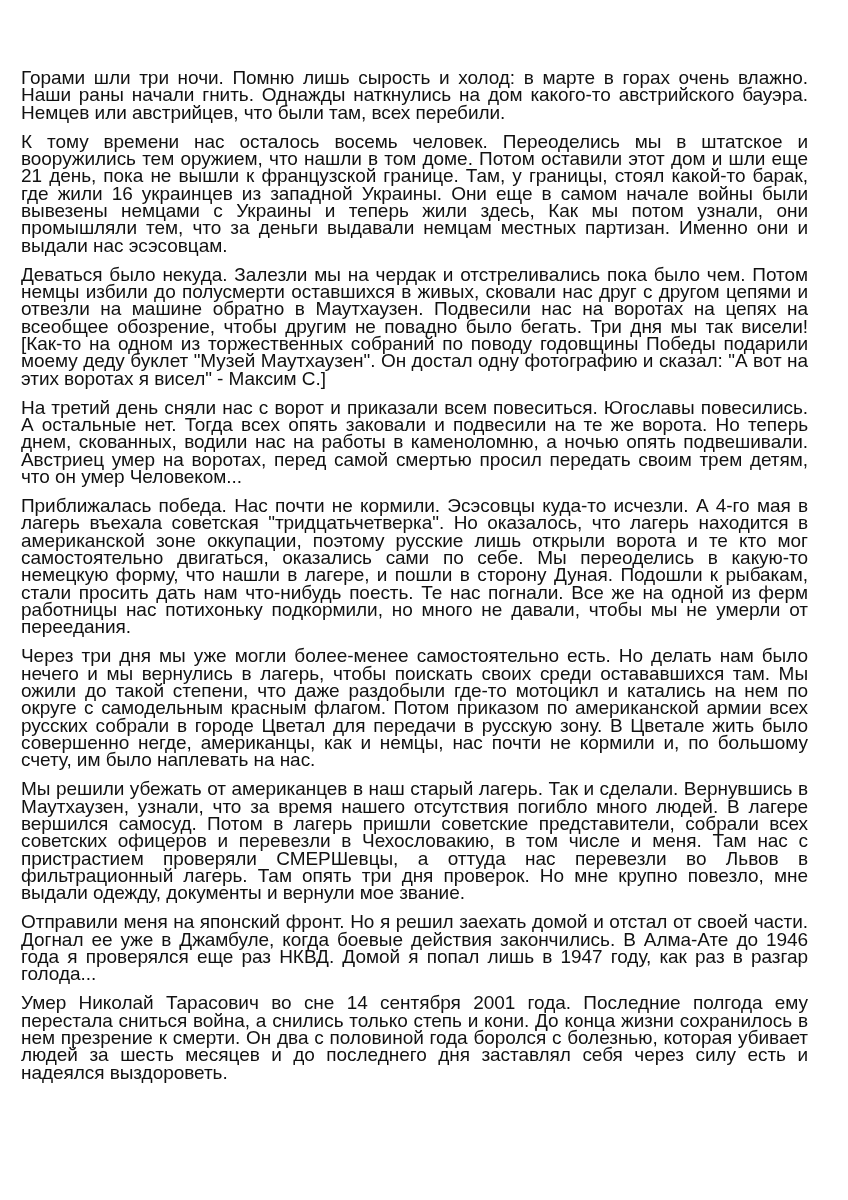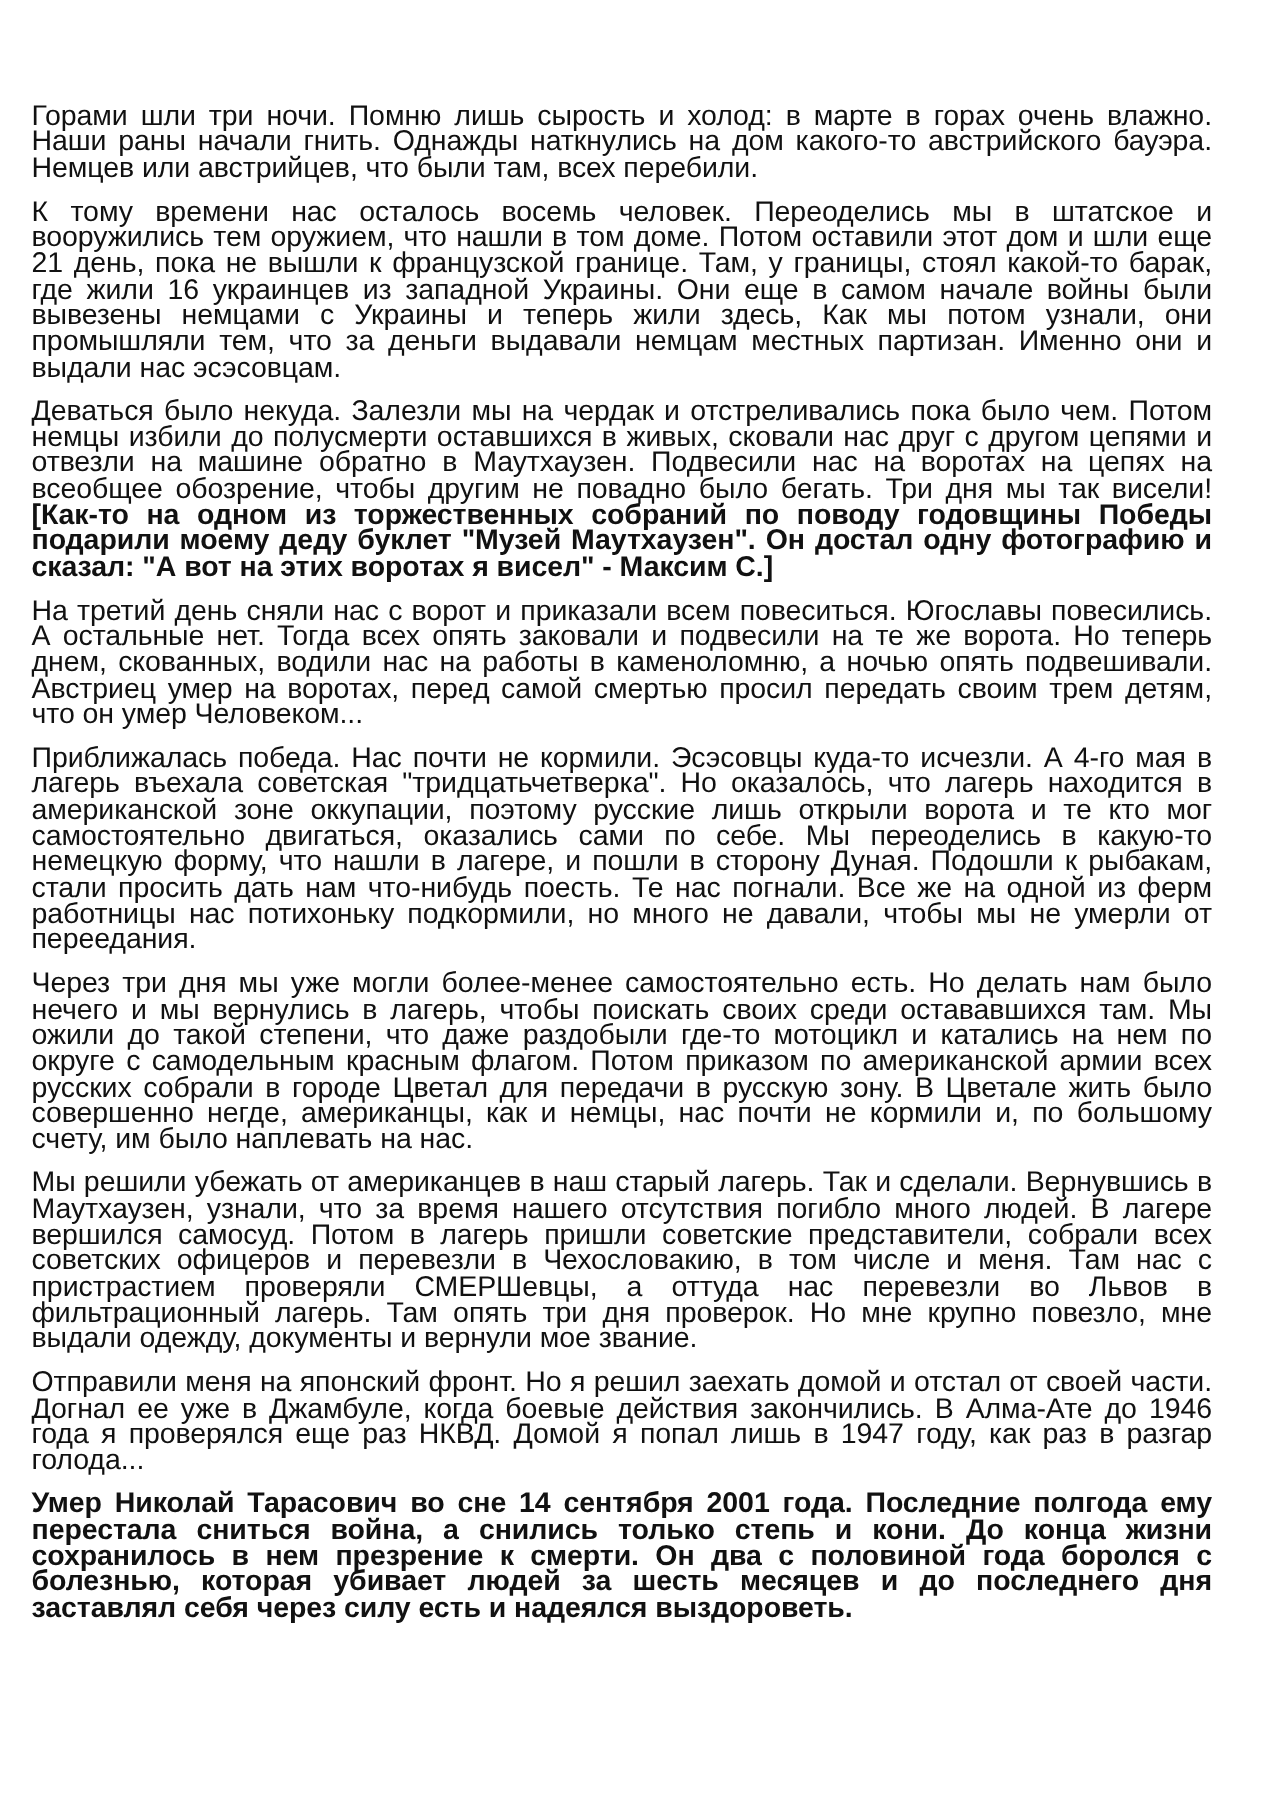--- a/index.html
+++ b/index.html
@@ -24,21 +24,21 @@
       color: #111111;
       letter-spacing: -0.05px;
       margin-top: 40px;
     }
     .para {
       margin: 0 0 11.6px 0;
       text-align: justify;
       text-align-last: left;
     }
     .bold {
-      font-weight: bold;
+      font-weight: normal;
     }
   </style>
 </head>
 <body>
 
 <div class="page">
   <p class="para"><span>Горами шли три ночи. Помню лишь сырость и холод: в марте в горах очень влажно. Наши раны начали гнить. Однажды наткнулись на дом какого-то австрийского бауэра. Немцев или австрийцев, что были там, всех перебили.</span></p>
 
   <p class="para"><span>К тому времени нас осталось восемь человек. Переоделись мы в штатское и вооружились тем оружием, что нашли в том доме. Потом оставили этот дом и шли еще 21 день, пока не вышли к французской границе. Там, у границы, стоял какой-то барак, где жили 16 украинцев из западной Украины. Они еще в самом начале войны были вывезены немцами с Украины и теперь жили здесь, Как мы потом узнали, они промышляли тем, что за деньги выдавали немцам местных партизан. Именно они и выдали нас эсэсовцам.</span></p>
 

